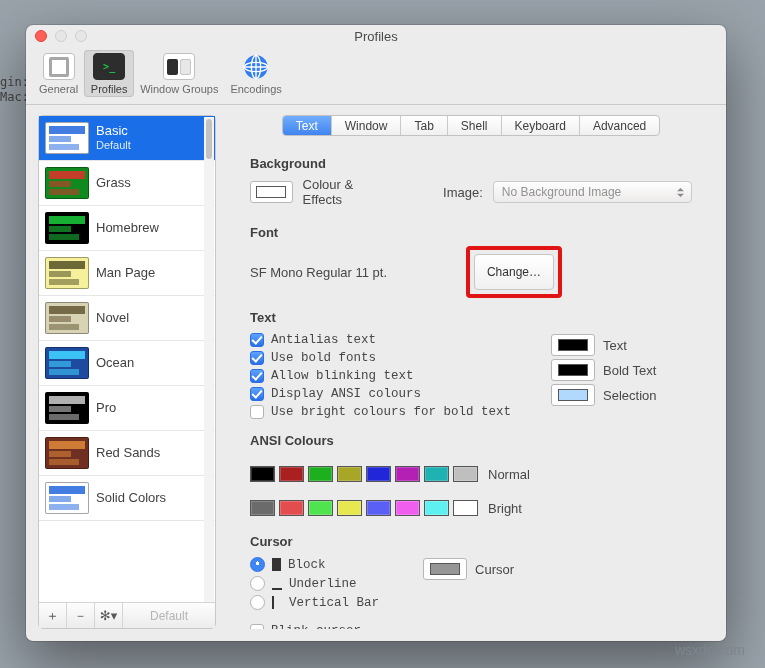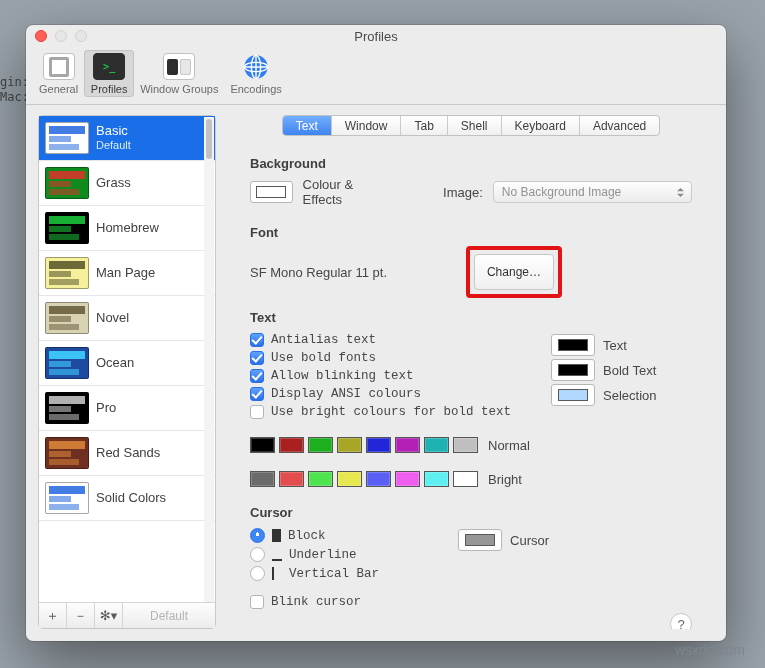--- a/index.html
+++ b/index.html
@@ -139,21 +139,21 @@
   .cb{width:14px;height:14px;border-radius:3px;border:1px solid #b4b4b4;background:#fff;position:relative;flex-shrink:0;}
   .cb.checked{background:linear-gradient(#5fa3ff,#2a6fe6);border-color:#2a6fe6;}
   .cb.checked::after{content:"";position:absolute;left:3px;top:0px;width:4px;height:8px;border:solid #fff;border-width:0 2px 2px 0;transform:rotate(42deg);}
   .radio{width:15px;height:15px;border-radius:50%;border:1px solid #b2b2b2;background:#fff;position:relative;flex-shrink:0;}
   .radio.checked{background:radial-gradient(circle at 50% 40%, #fff 0 18%, #3d86f4 19% 100%);border-color:#2a6fe6;}
   .swatch-row{display:flex;gap:4px;align-items:center;margin:18px 0;}
   .sw{width:25px;height:16px;border:1px solid #555;box-shadow:inset 0 0 0 1px #fff3;}
   .help{width:22px;height:22px;border-radius:50%;background:#fff;border:1px solid #c7c7c7;display:flex;align-items:center;justify-content:center;color:#6a6a6a;margin-left:auto;}
   .text-swatch-row{display:flex;align-items:center;gap:8px;margin:3px 0;}
   .text-swatch-row .swatch-btn{width:44px;}
-  .cursor-cols{display:flex;gap:79px;}
+  .cursor-cols{display:flex;gap:44px;}
   .watermark{position:absolute;right:20px;bottom:10px;color:#7d868d;font-size:14px;}
 </style>
 </head>
 <body>
 
 <div class="terminal-behind">gin:
 Mac:</div>
 
 <div class="window">
   <div class="titlebar">
@@ -390,20 +390,21 @@
               </div>
             <div class="text-swatch-row">
                 <span class="swatch-btn">
                   <span class="well" style="background:#b1d8ff"></span>
                 </span>
                 <span>Selection</span>
               </div>
           </div>
         </div>
 
+        <div class="sect-title" style="margin-top:14px">ANSI Colours</div>
         <div class="swatch-row" id="ansi-normal">
             <span class="sw" style="background: rgb(0, 0, 0);"></span>
             <span class="sw" style="background: rgb(170, 31, 31);"></span>
             <span class="sw" style="background: rgb(30, 175, 30);"></span>
             <span class="sw" style="background: rgb(168, 166, 38);"></span>
             <span class="sw" style="background: rgb(33, 38, 216);"></span>
             <span class="sw" style="background: rgb(180, 31, 180);"></span>
             <span class="sw" style="background: rgb(31, 178, 178);"></span>
             <span class="sw" style="background: rgb(191, 191, 191);"></span>
             <span style="margin-left: 6px;">Normal</span>

